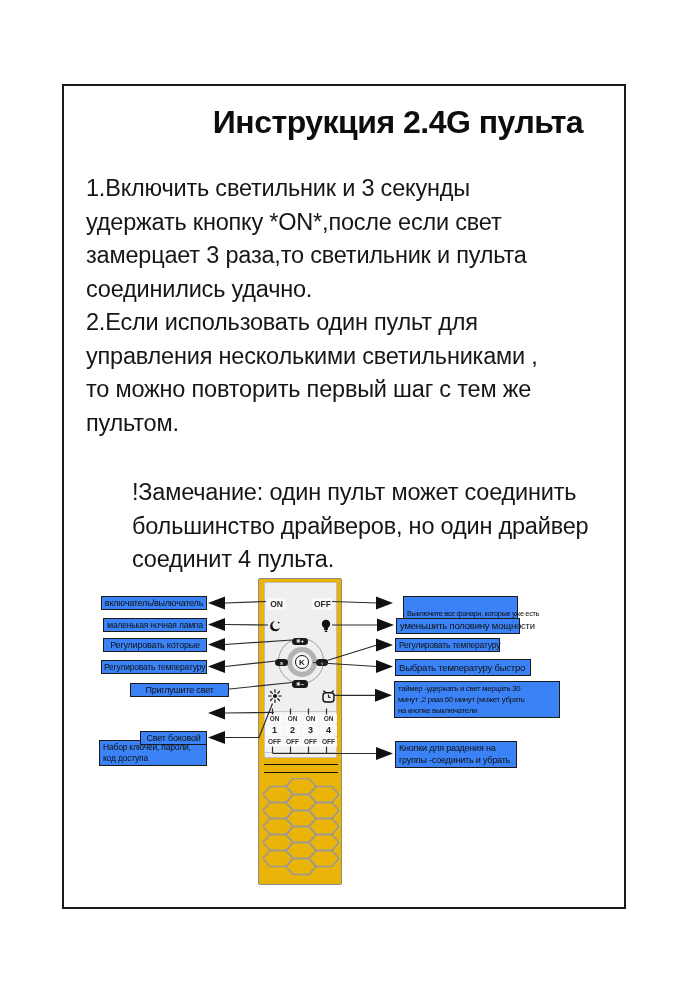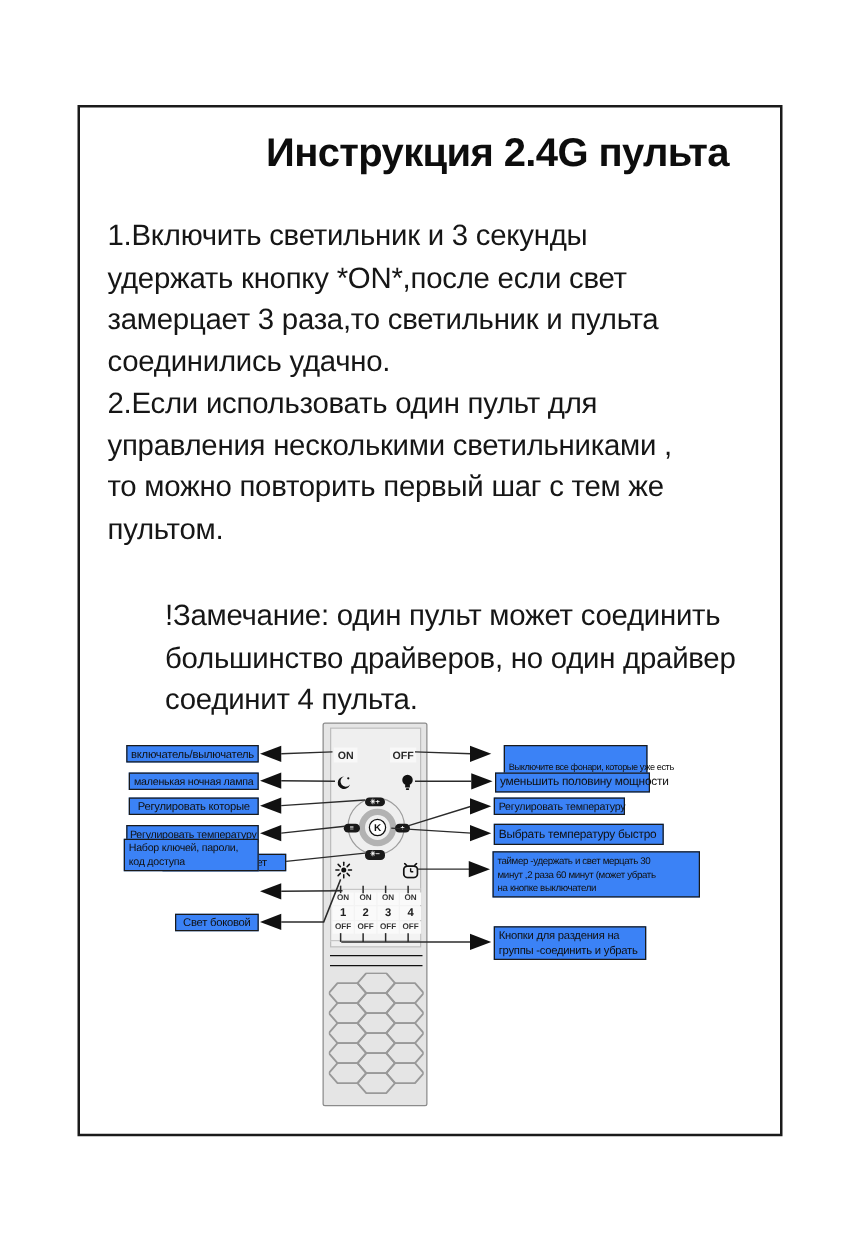--- a/index.html
+++ b/index.html
@@ -10,21 +10,21 @@
            border:2px solid #1a1a1a; }
   .title { position:absolute; left:62px; top:104px; width:672px; text-align:center;
            font-size:32px; font-weight:700; letter-spacing:-0.5px; color:#0d0d0d; }
   .para { position:absolute; left:86px; width:530px; font-size:23.5px; line-height:33.5px;
           letter-spacing:-0.2px; color:#161616; }
   .para.p1 { top:172px; }
   .para.p2 { top:476px;margin-left:46px; }
 
   
   .remote { position:absolute; left:258px; top:578px; width:84px; height:307px;
-            background:#e5e5e5; border:1.5px solid #8b8b8b; border-radius:2px; }
+            background:#eab308; border:1.5px solid #8b8b8b; border-radius:2px; }
   .panel  { position:absolute; left:5px; top:3px; width:73px; height:176px;
             background:#efefef; border:1px solid #bdbdbd; }
   .tile   { position:absolute; background:#f8f8f8; color:#2b2b2b; font-weight:700;
             display:flex; align-items:center; justify-content:center; }
   .btn-on  { left:8px;  top:19px; width:19px; height:12px; font-size:8.5px; }
   .btn-off { left:53px; top:19px; width:21px; height:12px; font-size:8.5px; }
   .ic { position:absolute; }
   .dpad-circle { position:absolute; left:19px; top:59px; width:46px; height:46px;
                  border:1px solid #9d9d9d; border-radius:50%; }
   .dpad-ring { position:absolute; left:28px; top:68px; width:30px; height:30px;
@@ -219,21 +219,21 @@
       <polygon points="392,695.3 375,688.8 375,701.8"></polygon>
       <polygon points="393,753.5 376,747 376,760"></polygon>
     </g>
   </svg>
 
   <div class="lbl" style="left:101px;top:596px;width:106px">включатель/вылючатель</div>
   <div class="lbl" style="left:103px;top:617.5px;width:104px;font-size:8.5px">маленькая ночная лампа</div>
   <div class="lbl" style="left:103px;top:637.5px;width:104px">Регулировать которые</div>
   <div class="lbl" style="left:101px;top:659.5px;width:106px;font-size:8.5px">Регулировать температуру</div>
   <div class="lbl" style="left:130px;top:682.5px;width:99px">Приглушите свет</div>
-  <div class="lbl multi" style="left:99px;top:671px;width:108px;font-size:8.5px;line-height:11px">
+  <div class="lbl multi" style="left:99px;top:740px;width:108px;font-size:8.5px;line-height:11px">
     <div>Набор ключей, пароли,</div>
     <div>код доступа</div>
   </div>
   <div class="lbl" style="left:140px;top:730.5px;width:67px">Свет боковой</div>
 
   <div class="lbl" style="left:403px;top:596px;width:115px;font-size:7.4px;letter-spacing:-0.35px;text-align:left;padding:11px 3px">Выключите все фонари, которые уже есть</div>
   <div class="lbl" style="left:396px;top:617.5px;width:124px;text-align:left;padding:0 3px;font-size:9.5px;line-height:14px">уменьшить половину мощности</div>
   <div class="lbl" style="left:395px;top:638px;width:105px;font-size:8.5px;text-align:left;padding:0 3px">Регулировать температуру</div>
   <div class="lbl" style="left:395px;top:658.5px;width:136px;font-size:9.5px;line-height:15px;text-align:left;padding:0 3px">Выбрать температуру быстро</div>
   <div class="lbl multi" style="left:394px;top:681px;width:166px;font-size:7.8px;line-height:11px;letter-spacing:-0.3px">

